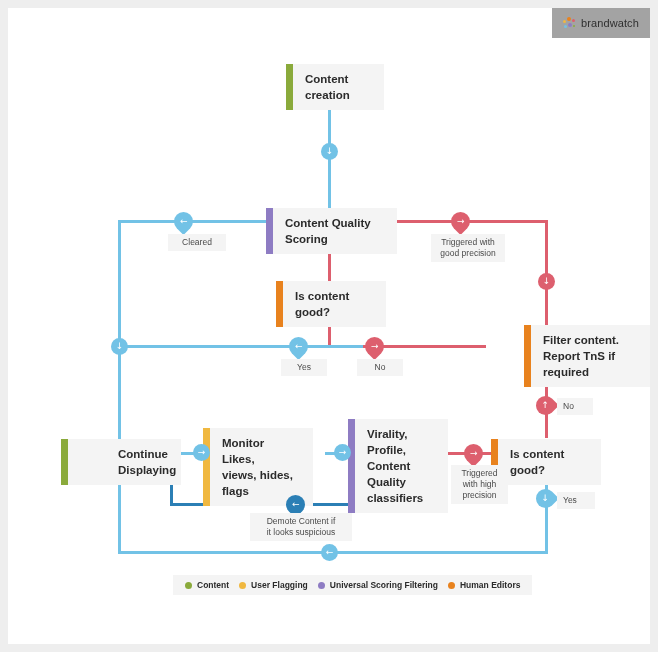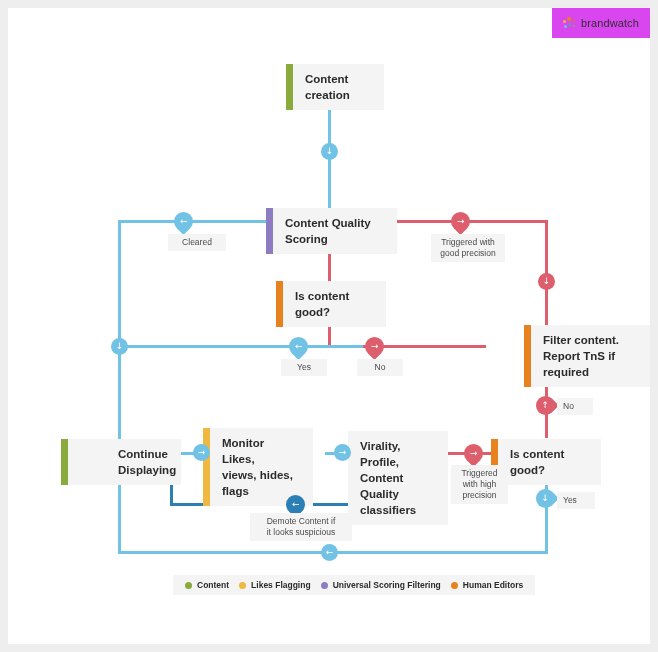--- a/index.html
+++ b/index.html
@@ -13,21 +13,21 @@
     position:absolute;
     left:8px; top:8px;
     width:642px; height:636px;
     background:#ffffff;
     overflow:hidden;
   }
   
   #brand{
     position:absolute; right:0; top:0;
     width:98px; height:30px;
-    background:#d946ef;
+    background:#a3a3a3;
     display:flex; align-items:center; justify-content:center;
     gap:5px;
   }
   #brand .logo{width:13px;height:13px;position:relative;flex:0 0 auto;}
   #brand .logo i{
     position:absolute;border-radius:50%;display:block;
   }
   #brand .wordmark{
     font-size:11px;color:#2f2f2f;letter-spacing:.1px;font-weight:400;
   }
@@ -191,21 +191,21 @@
     <div class="bar" style="background:#8aaa3b;"></div>
     <div class="txt">Continue Displaying</div>
   </div>
 
   <div class="node" style="left:195px;top:420px;width:110px;">
     <div class="bar" style="background:#f0b840;"></div>
     <div class="txt">Monitor Likes,
 views, hides, flags</div>
   </div>
 
-  <div class="node" style="left:340px;top:423px;width:100px;flex-direction:column;">
+  <div class="node" style="left:340px;top:411px;width:100px;">
     <div class="bar" style="background:#8e7cc3;"></div>
     <div class="txt">Virality, Profile,
 Content Quality
 classifiers</div>
   </div>
 
   <div class="node" style="left:483px;top:431px;width:110px;">
     <div class="bar" style="background:#e8821e;"></div>
     <div class="txt">Is content good?</div>
   </div>
@@ -278,21 +278,21 @@
     <span class="g">←</span>
   </div>
 
   <div id="legend" style="left:165px;top:567px;">
     <div class="item">
       <span class="dot" style="background:#8aaa3b;"></span>
       <span class="lbl">Content</span>
     </div>
     <div class="item">
       <span class="dot" style="background:#f0b840;"></span>
-      <span class="lbl">Likes Flagging</span>
+      <span class="lbl">User Flagging</span>
     </div>
     <div class="item">
       <span class="dot" style="background:#8e7cc3;"></span>
       <span class="lbl">Universal Scoring Filtering</span>
     </div>
     <div class="item">
       <span class="dot" style="background:#e8821e;"></span>
       <span class="lbl">Human Editors</span>
     </div>
   </div>

